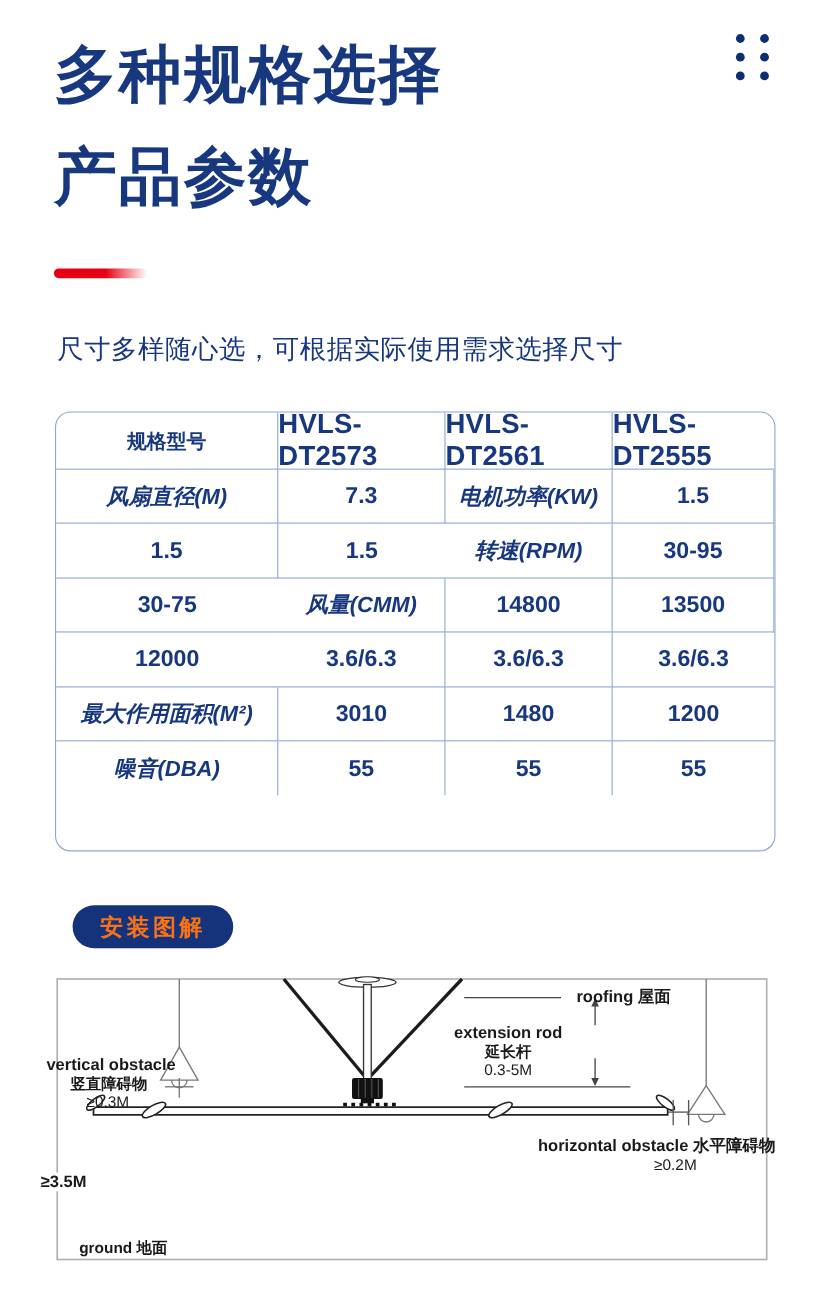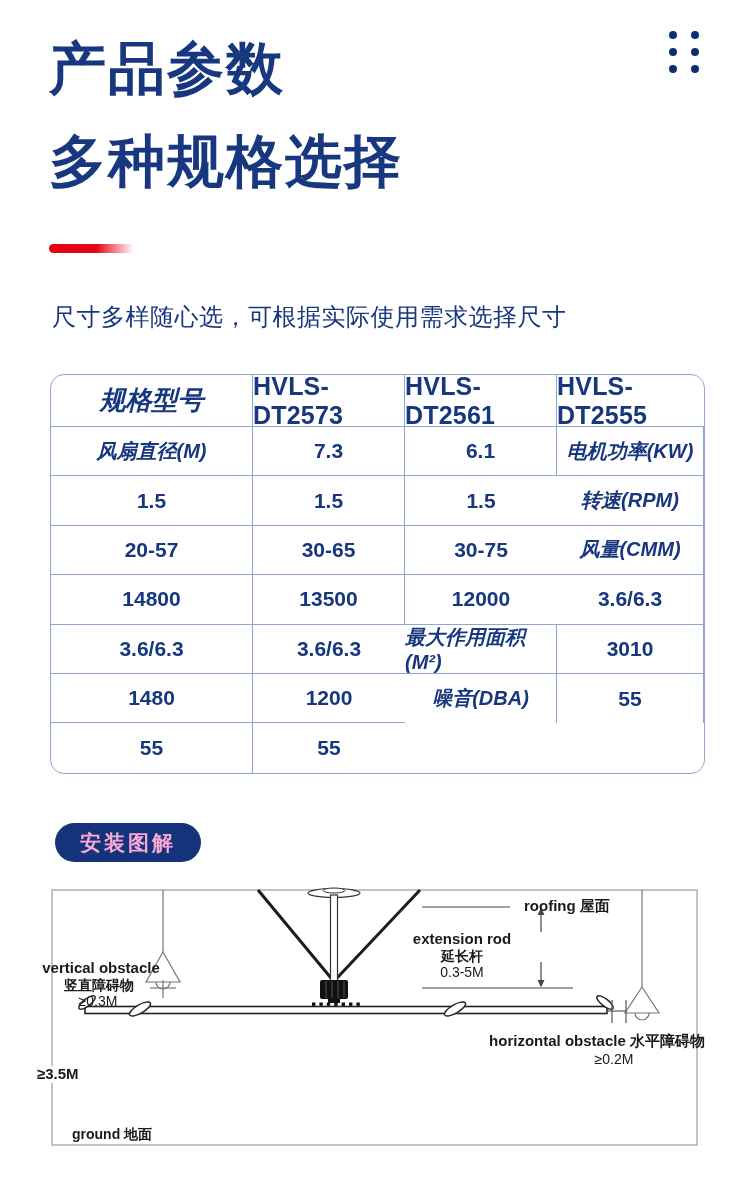--- a/index.html
+++ b/index.html
@@ -19,71 +19,69 @@
 
   
   .spec{position:absolute;left:50px;top:374px;width:653px;height:398px;
         border:1.5px solid #8ea7cf;border-radius:14px;overflow:hidden;background:#fff;
         display:grid;grid-template-columns:202px 152px 152px 147px;
         grid-template-rows:52px repeat(7,49.4px);}
   .cell{display:flex;align-items:center;justify-content:center;color:#17377f;
         border-bottom:1px solid #8ea7cf;font-size:20px;}
   .cell.c0,.cell.c1,.cell.c2{border-right:1px solid #8ea7cf;}
   .cell.last{border-bottom:none;}
-  .cell.th0{font-weight:700;font-size:26px;font-style:italic;}
+  .cell.th0{font-weight:700;font-size:18px;}
   .cell.thm{font-weight:600;font-size:25px;letter-spacing:0.2px;}
   .cell.lbl{font-weight:700;font-size:20px;font-style:italic;}
   .cell.val{font-weight:700;font-size:21px;}
 
   
-  .install-btn{position:absolute;left:55px;top:823px;width:146px;height:39px;border:none;
-               border-radius:20px;background:#15337b;color:#f9a8d4;font-size:21px;font-weight:700;
+  .install-btn{position:absolute;left:66px;top:823px;width:146px;height:39px;border:none;
+               border-radius:20px;background:#15337b;color:#f97316;font-size:21px;font-weight:700;
                letter-spacing:3px;display:flex;align-items:center;justify-content:center;
                font-family:inherit;cursor:pointer;}
   .diagram-svg{position:absolute;left:30px;top:880px;width:680px;height:270px;overflow:visible;}
   .dgm-txt{font-family:"Liberation Sans","DejaVu Sans",sans-serif;fill:#1a1a1a;}
 </style>
 </head>
 <body>
 
 <div id="canvas">
 
   <div class="title">
+    <div>多种规格选择</div>
     <div>产品参数</div>
-    <div>多种规格选择</div>
   </div>
   <div class="dots">
     <i></i>
       <i></i>
       <i></i>
       <i></i>
       <i></i>
       <i></i>
   </div>
   <div class="red-bar"></div>
   <div class="subtitle">尺寸多样随心选，可根据实际使用需求选择尺寸</div>
 
   <div class="spec">
     <div class="cell c0 th0">规格型号</div>
     <div class="cell c1 thm">HVLS-DT2573</div>
     <div class="cell c2 thm">HVLS-DT2561</div>
     <div class="cell thm">HVLS-DT2555</div>
 
     <div class="cell c0 lbl">风扇直径(M)</div>
     <div class="cell c1 val">7.3</div>
-    <div class="cell c2 val">6.1</div>
 
     <div class="cell c0 lbl">电机功率(KW)</div>
     <div class="cell c1 val">1.5</div>
     <div class="cell c2 val">1.5</div>
     <div class="cell val">1.5</div>
 
     <div class="cell c0 lbl">转速(RPM)</div>
-    <div class="cell c1 val">20-57</div>
-    <div class="cell c2 val">30-65</div>
+    <div class="cell c1 val">30-95</div>
     <div class="cell val">30-75</div>
 
     <div class="cell c0 lbl">风量(CMM)</div>
     <div class="cell c1 val">14800</div>
     <div class="cell c2 val">13500</div>
     <div class="cell val">12000</div>
 
     <div class="cell c1 val">3.6/6.3</div>
     <div class="cell c2 val">3.6/6.3</div>
     <div class="cell val">3.6/6.3</div>

